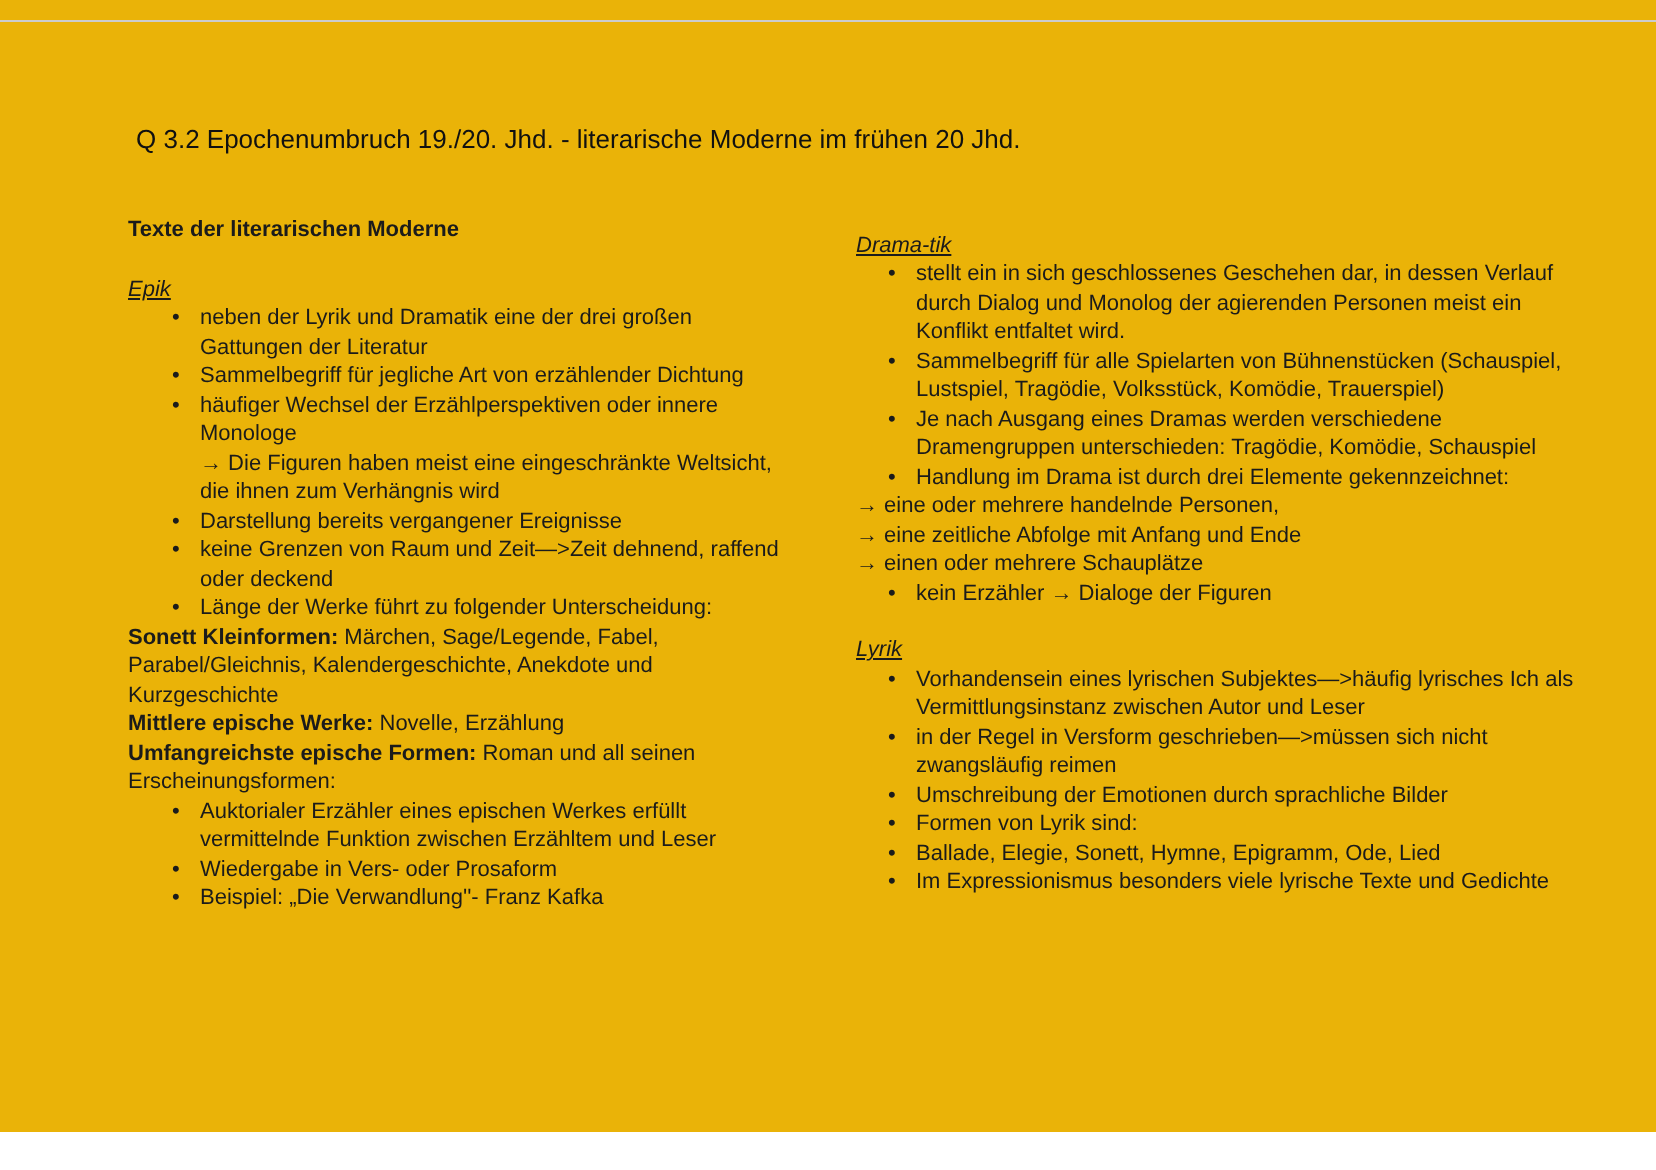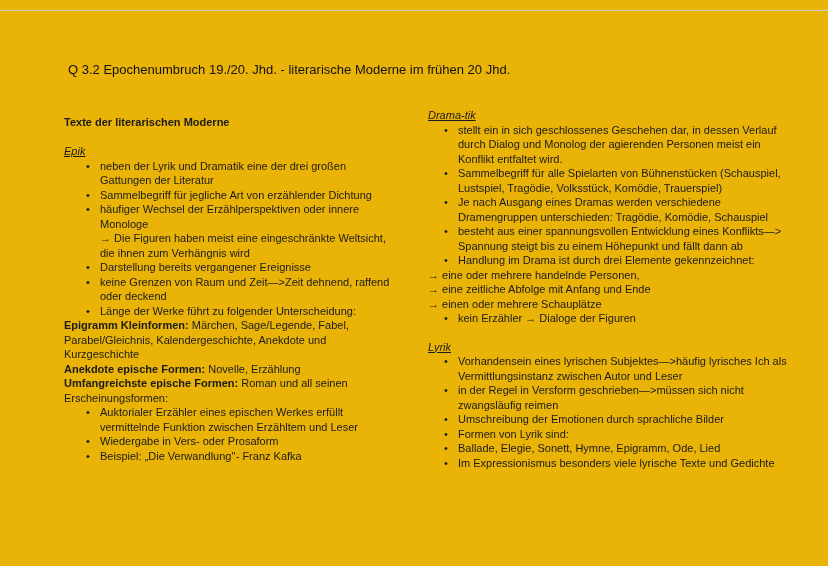--- a/index.html
+++ b/index.html
@@ -48,38 +48,37 @@
         <li><span>Sammelbegriff für jegliche Art von erzählender Dichtung</span></li>
         <li>
           <span>häufiger Wechsel der Erzählperspektiven oder innere Monologe</span>
           <div class="subnote">→ Die Figuren haben meist eine eingeschränkte Weltsicht, die ihnen zum Verhängnis wird</div>
         </li>
         <li><span>Darstellung bereits vergangener Ereignisse</span></li>
         <li><span>keine Grenzen von Raum und Zeit—&gt;Zeit dehnend, raffend oder deckend</span></li>
         <li><span>Länge der </span><span class="italic">Werke führt zu folgender Unterscheidung:</span></li>
       </ul>
 
-      <p class="labeled"><span class="bold">Epigramm Kleinformen:</span><span> Märchen, Sage/Legende, Fabel, Parabel/Gleichnis, Kalendergeschichte, Anekdote und Kurzgeschichte</span></p>
-      <p class="labeled"><span class="bold">Anekdote epische Formen:</span><span> Novelle, Erzählung</span></p>
+      <p class="labeled"><span class="bold">Sonett Kleinformen:</span><span> Märchen, Sage/Legende, Fabel, Parabel/Gleichnis, Kalendergeschichte, Anekdote und Kurzgeschichte</span></p>
+      <p class="labeled"><span class="bold">Mittlere epische Werke:</span><span> Novelle, Erzählung</span></p>
       <p class="labeled"><span class="bold">Umfangreichste epische Formen:</span><span> Roman und all seinen Erscheinungsformen:</span></p>
 
       <ul class="bullets">
         <li><span>Auktorialer Erzähler eines epischen Werkes erfüllt vermittelnde Funktion zwischen Erzähltem und Leser</span></li>
         <li><span>Wiedergabe in Vers- oder Prosaform</span></li>
         <li><span>Beispiel: „Die Verwandlung''- Franz Kafka</span></li>
       </ul>
     </div>
 
     <div class="col col-right">
       <p class="section-heading">Drama-tik</p>
       <ul class="bullets">
         <li><span>stellt ein in sich geschlossenes Geschehen dar, in dessen Verlauf durch Dialog und Monolog der agierenden Personen meist ein Konflikt entfaltet wird.</span></li>
         <li><span>Sammelbegriff für alle Spielarten von Bühnenstücken (Schauspiel, Lustspiel, Tragödie, Volksstück, Komödie, Trauerspiel)</span></li>
         <li><span>Je nach Ausgang eines Dramas werden verschiedene Dramengruppen unterschieden: Tragödie, Komödie, Schauspiel</span></li>
-        <li><span>besteht aus einer spannungsvollen Entwicklung eines Konflikts—&gt; Spannung steigt bis zu einem Höhepunkt und fällt dann ab</span></li>
         <li><span>Handlung im Drama ist durch drei Elemente gekennzeichnet:</span></li>
       </ul>
       <div class="arrow-line">→ eine oder mehrere handelnde Personen,</div>
       <div class="arrow-line">→ eine zeitliche Abfolge mit Anfang und Ende</div>
       <div class="arrow-line">→ einen oder mehrere Schauplätze</div>
       <ul class="bullets">
         <li><span>kein Erzähler → Dialoge der Figuren</span></li>
       </ul>
 
       <p class="section-heading spaced">Lyrik</p>

